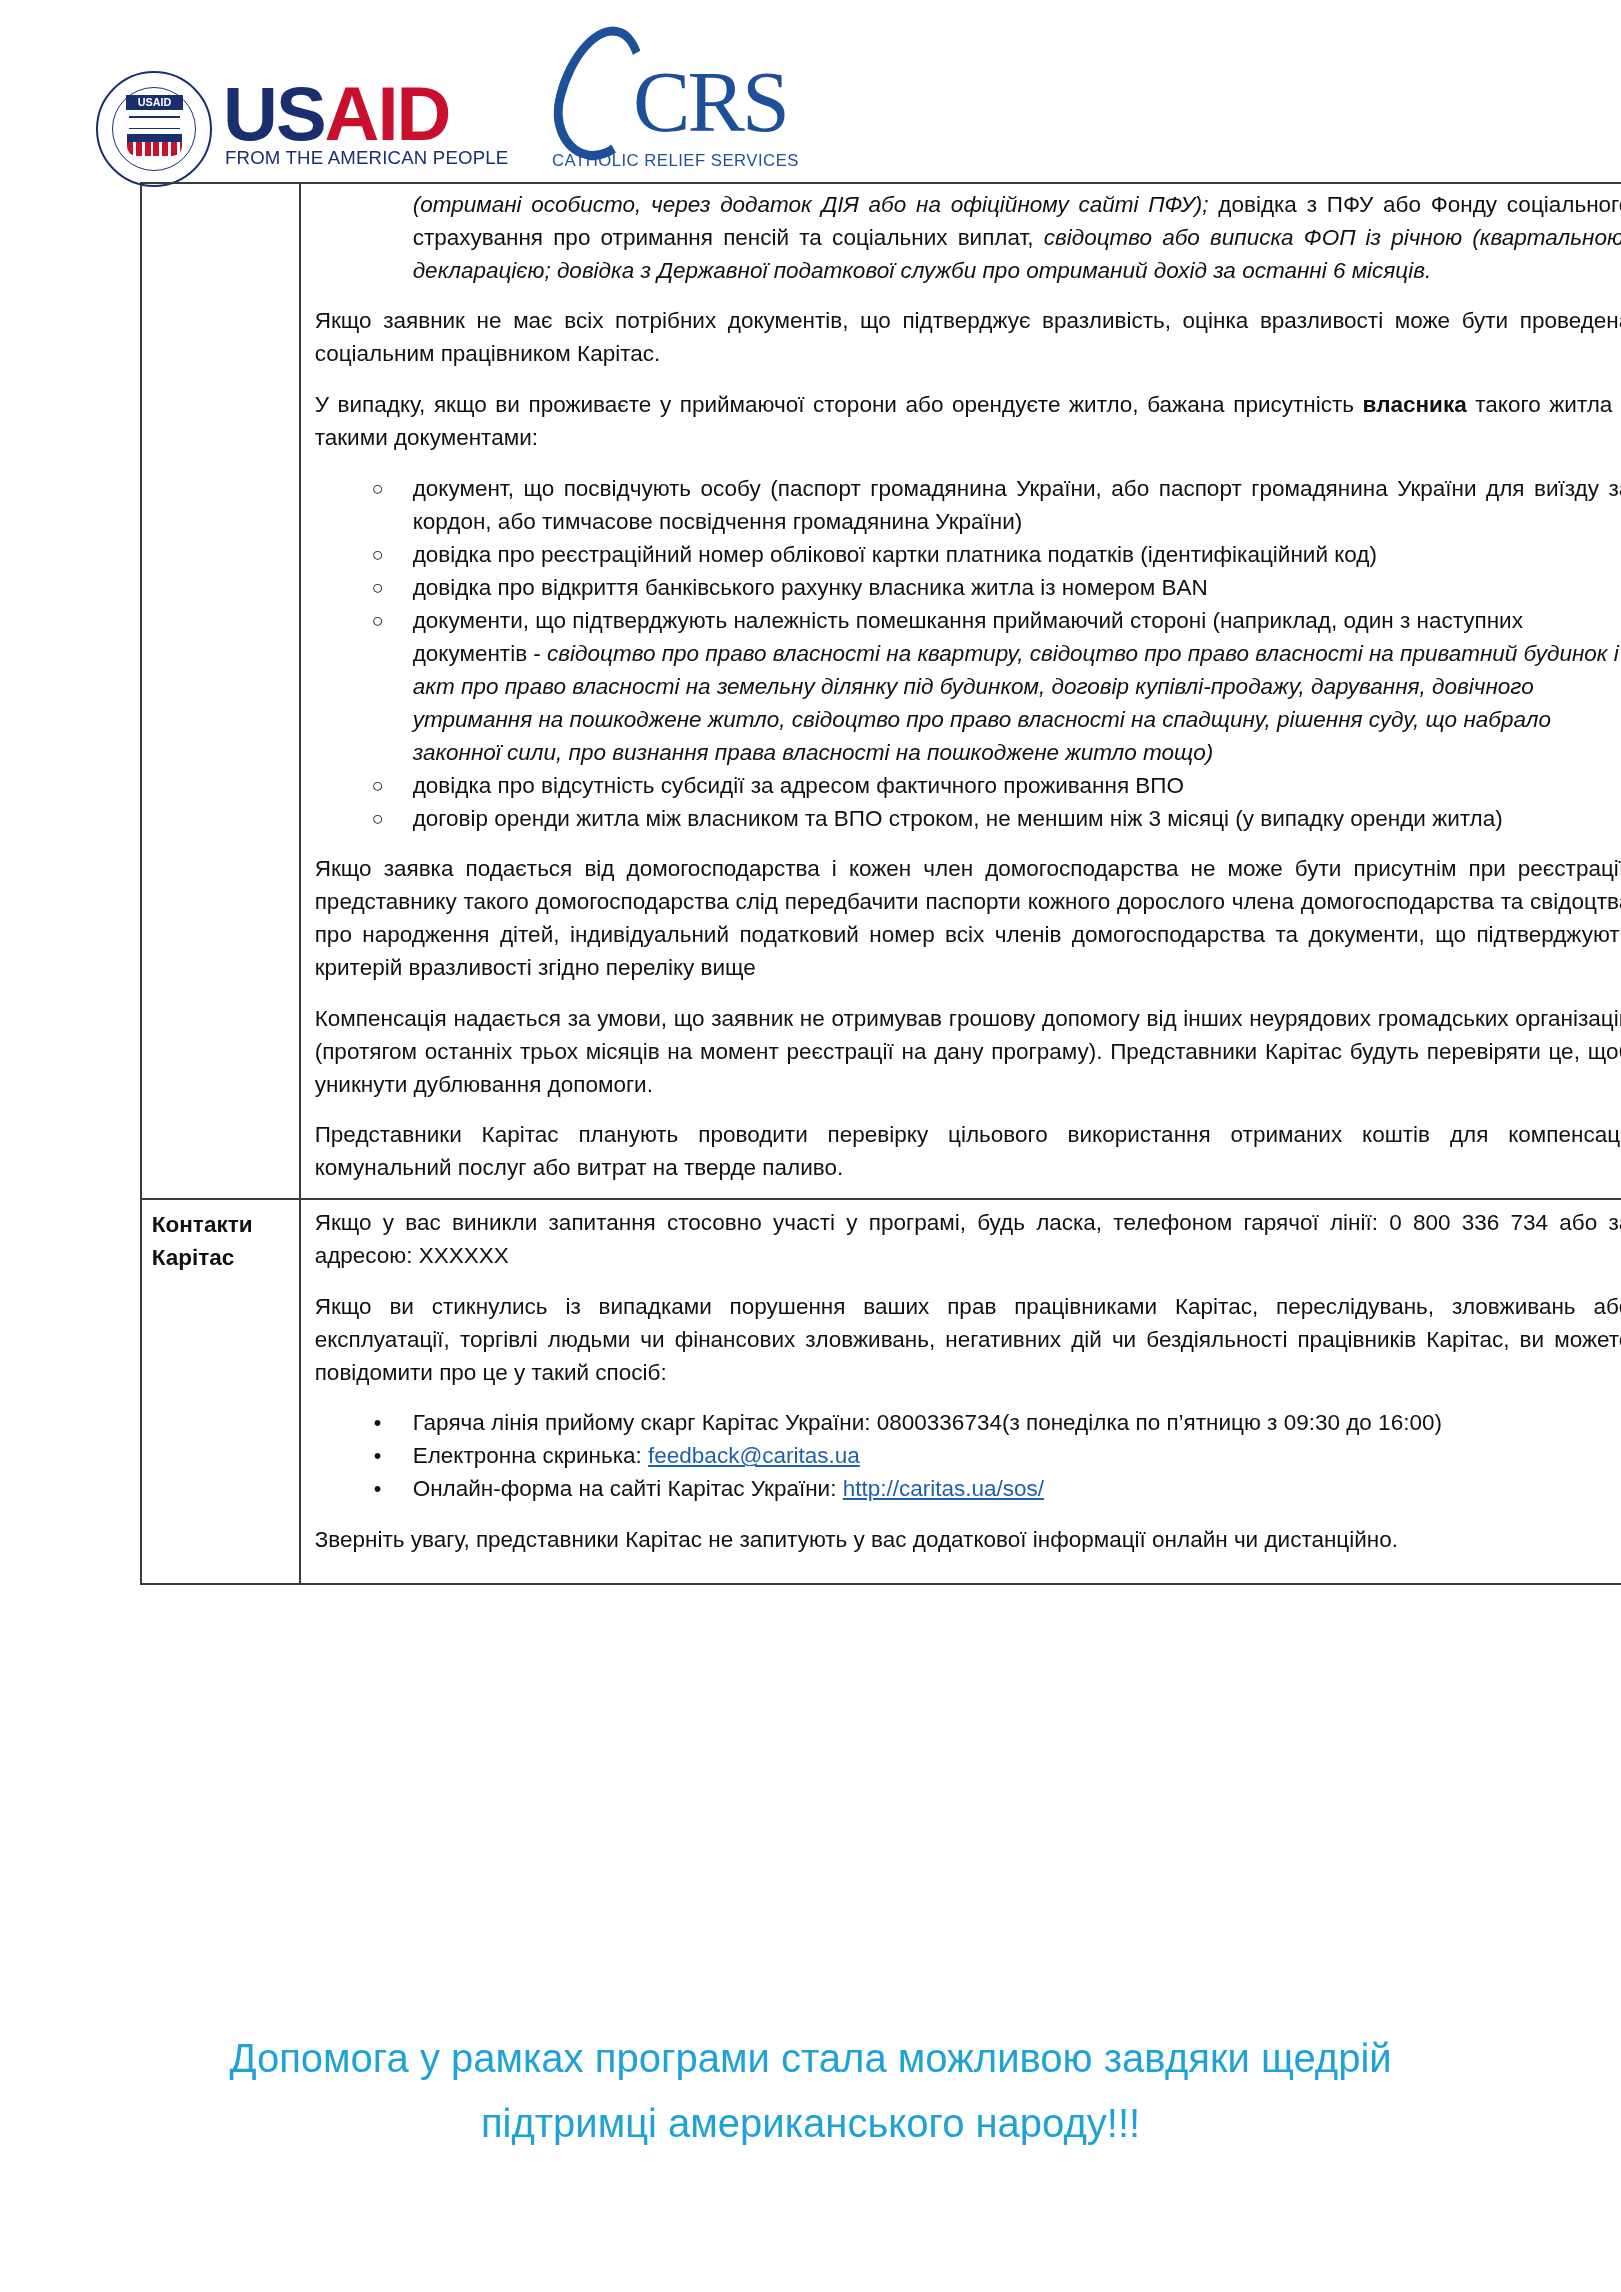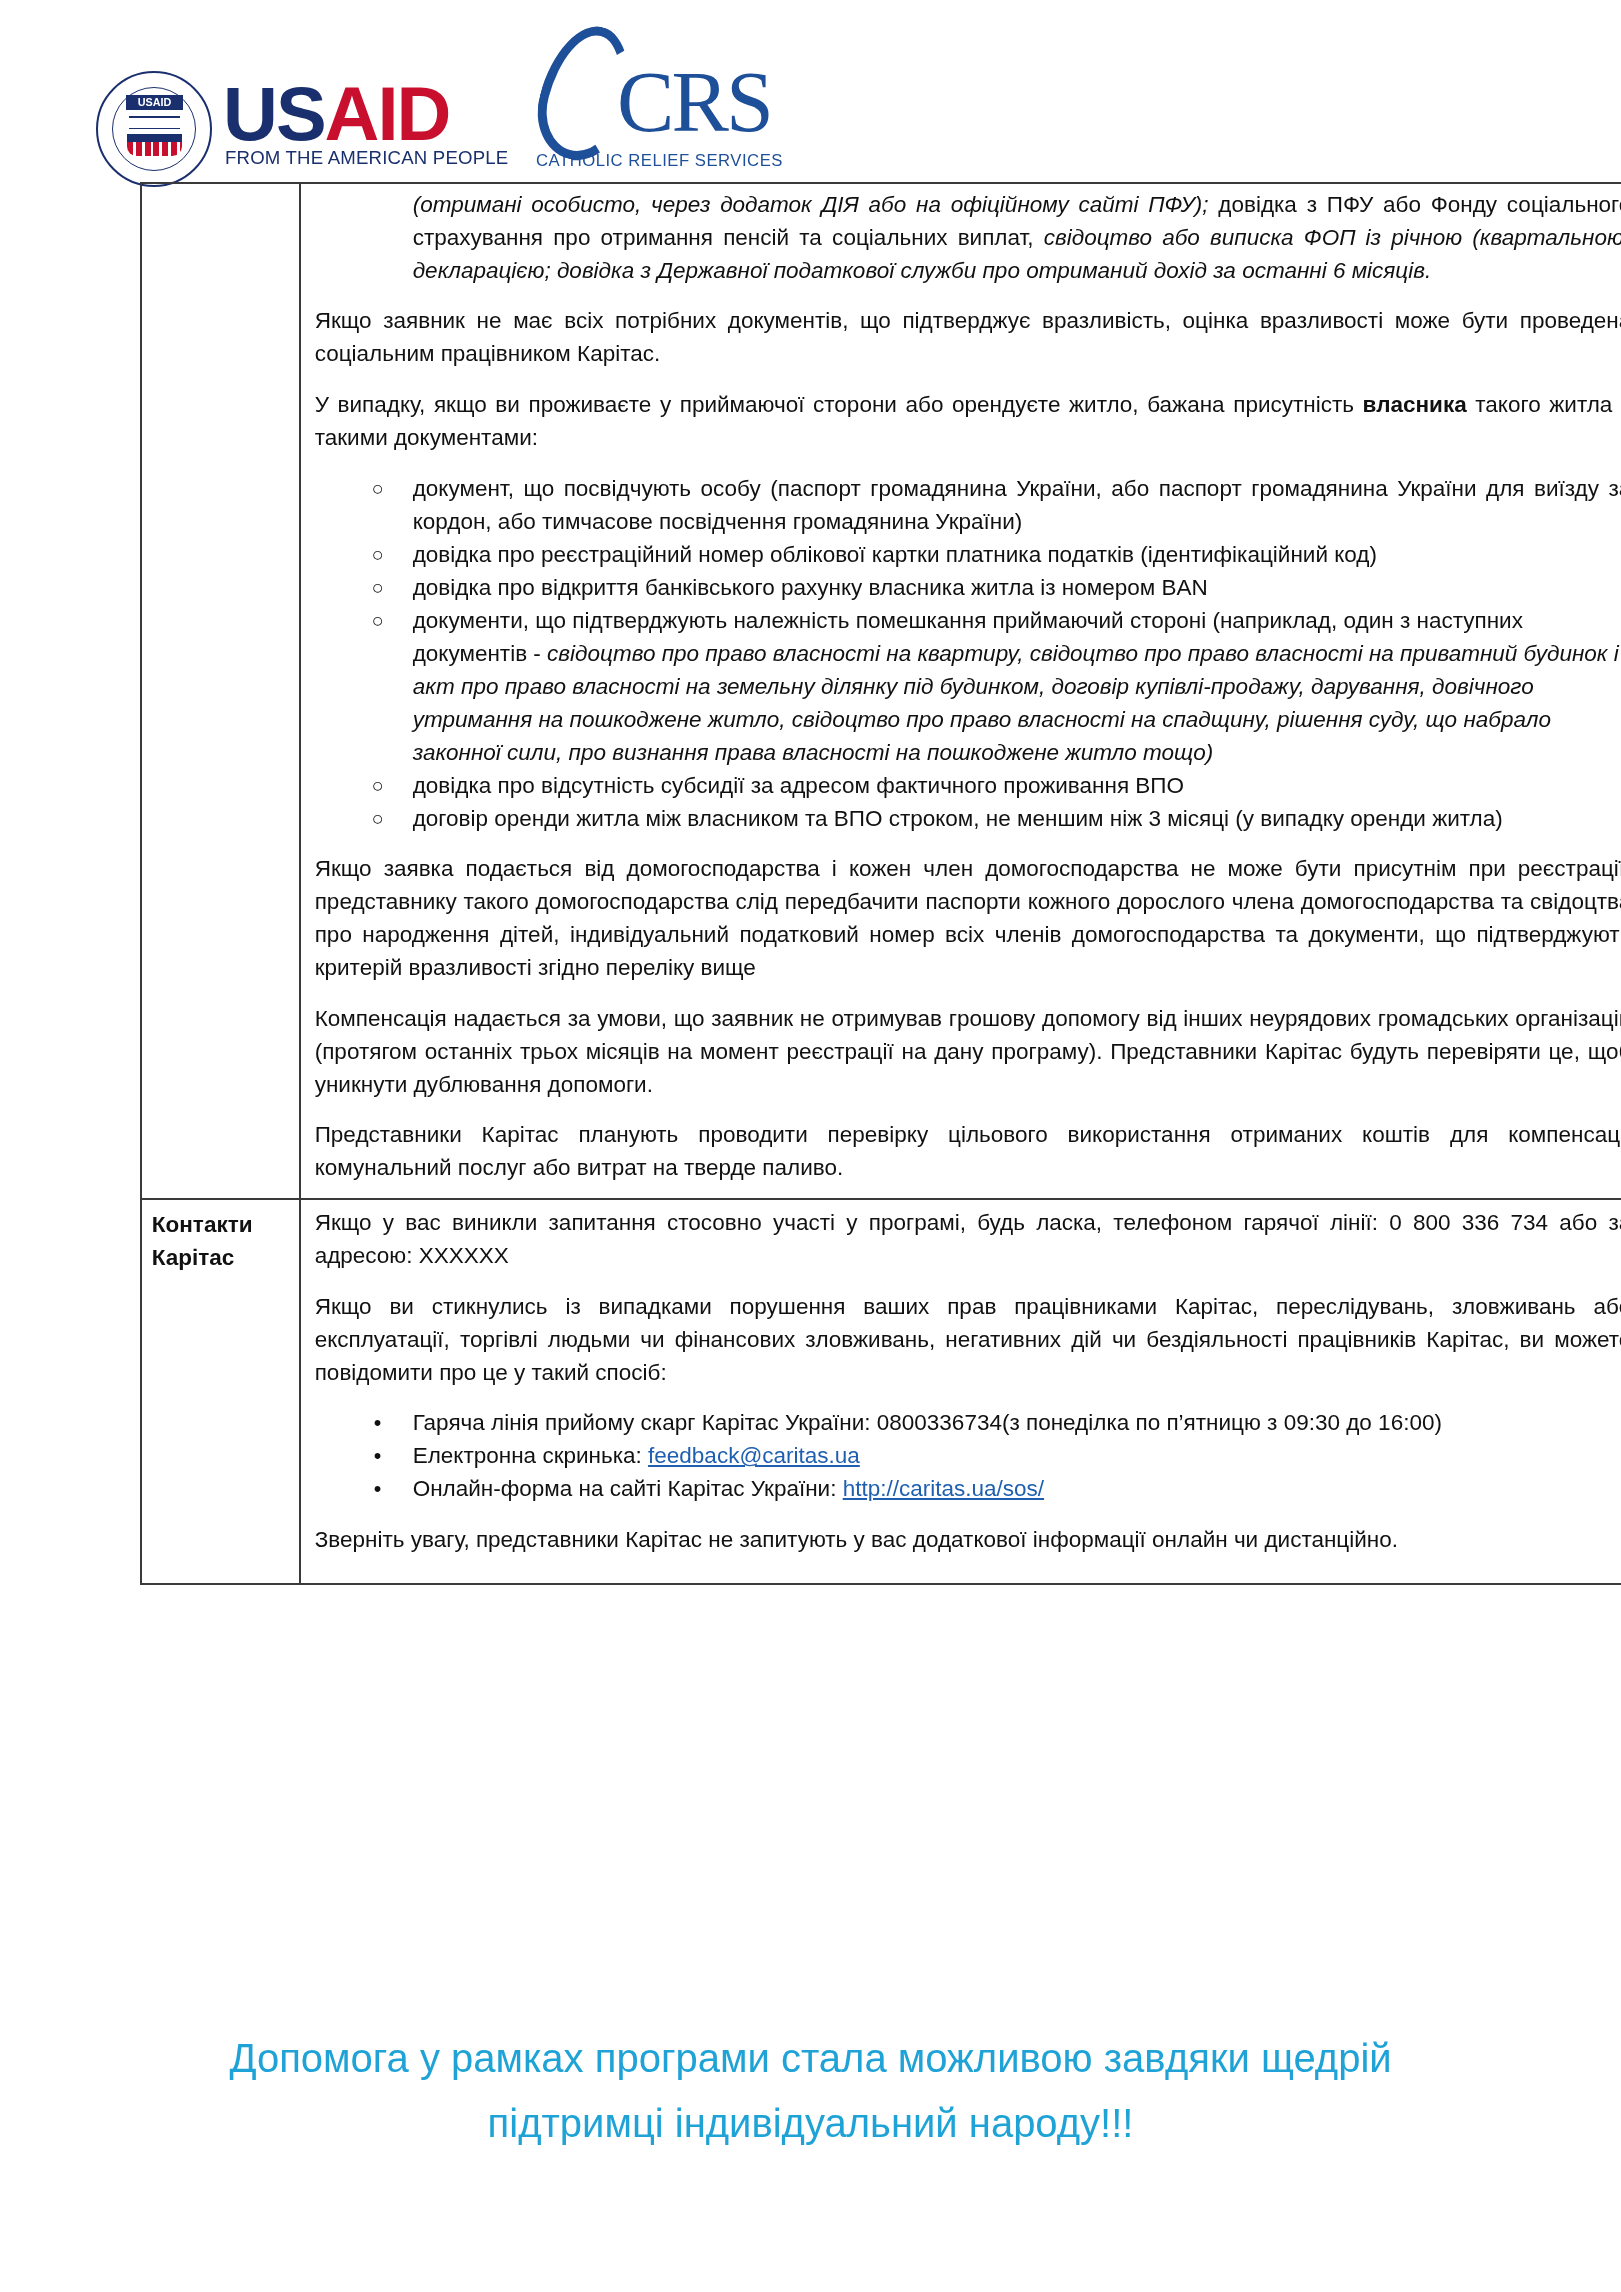--- a/index.html
+++ b/index.html
@@ -15,21 +15,21 @@
   .seal-box { position:absolute; left:28px; top:21.6px; width:57px; height:15.7px; background:#1a2f6e;
           color:#fff; font-size:10.8px; font-weight:bold; text-align:center; line-height:15.7px; }
   .seal-hands { position:absolute; left:31px; top:43px; width:51px; height:9.8px; border-top:2px solid #1a2f6e; border-bottom:1px solid #1a2f6e; }
   .seal-stripes { position:absolute; left:29px; top:61px; width:55px; height:21.6px;
           background:linear-gradient(#1a2f6e 0 35%, transparent 35%),
           repeating-linear-gradient(90deg,#c8102e 0 5.9px,#fff 5.9px 8.8px); border-radius:0 0 9.8px 9.8px; }
   .usaid-word { left:223px; top:76px; font-size:76px; font-weight:bold; letter-spacing:-2px; line-height:1; }
   .usaid-word .us { color:#1a2f6e; } .usaid-word .aid { color:#c8102e; }
   .usaid-tag { left:225px; top:147px; font-size:18.6px; color:#1a2f6e; letter-spacing:0.2px; }
   
-  .crs { left:534px; top:17.6px; width:250px; height:157px; }
+  .crs { left:550px; top:17.6px; width:250px; height:157px; }
   .crs-drop { position:absolute; left:7.8px; top:7.8px; width:69px; height:118px;
           border:9.8px solid #1e4f99; border-radius:50% 50% 50% 50% / 60% 60% 40% 40%; border-right-color:transparent; transform:rotate(15deg); }
   .crs-word { position:absolute; left:83px; top:41px; font-size:86px; color:#1e4f99; font-family:"Liberation Serif", serif; letter-spacing:-2.9px; line-height:1; }
   .crs-tag { position:absolute; left:2px; top:133px; font-size:16.7px; color:#1e4f99; letter-spacing:0.5px; white-space:nowrap; }
   
   .cross { position:absolute; width:63px; height:63px; }
   .cross .sun { position:absolute; inset:3.9px; border-radius:50%;
           background:repeating-conic-gradient(#f6b82a 0 10deg, #fff 10deg 18deg); }
   .cross .v { position:absolute; left:23.5px; top:0; width:15.7px; height:63px; background:#1f78c1; }
   .cross .h { position:absolute; left:0; top:23.5px; width:63px; height:15.7px; background:#1f78c1; }
@@ -121,15 +121,15 @@
         </ul>
         <p style="margin-bottom:0">Зверніть увагу, представники Карітас не запитують у вас додаткової інформації онлайн чи дистанційно.</p>
       </div>
     </td>
   </tr>
 </tbody>
   </table>
 
 <div class="footer" style="top:2031px;">
   <div>Допомога у рамках програми стала можливою завдяки щедрій</div>
-  <div style="margin-top:9.8px;">підтримці індивідуальний народу!!!</div>
+  <div style="margin-top:9.8px;">підтримці американського народу!!!</div>
 </div>
 
 
 </body></html>

